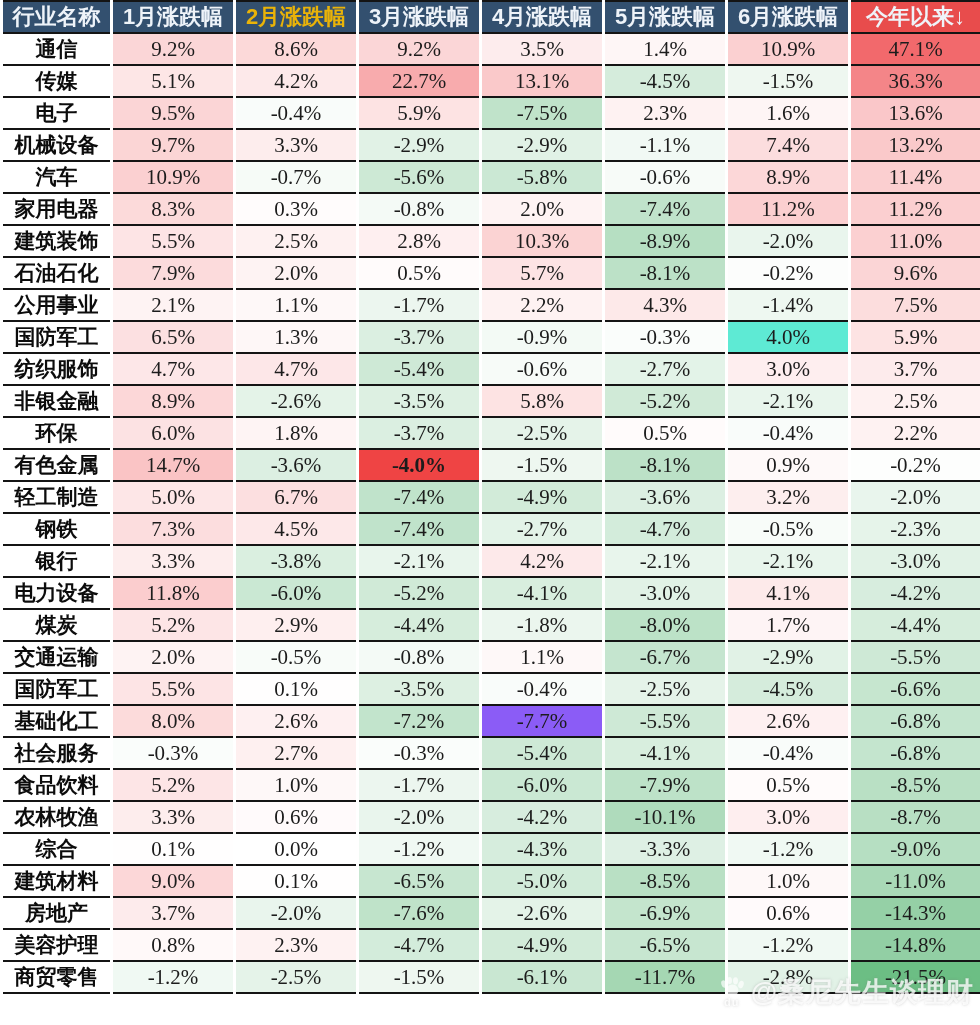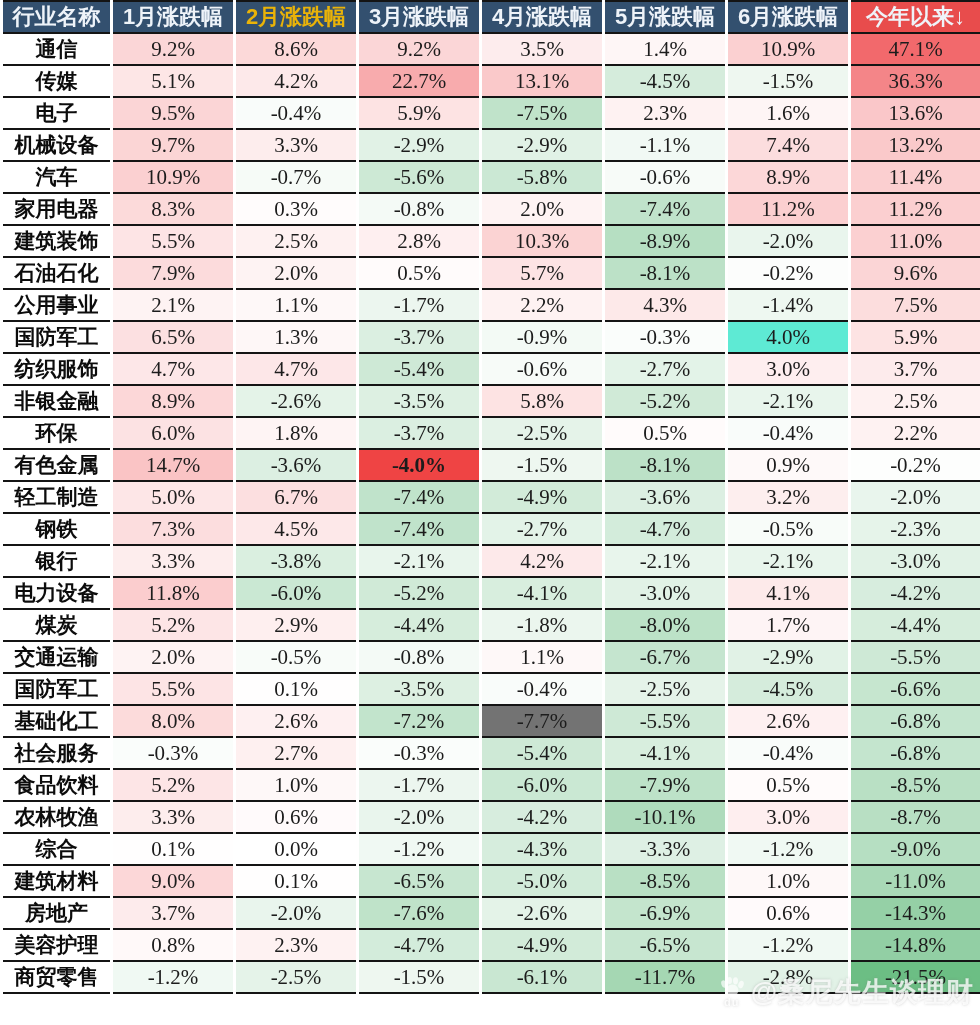--- a/index.html
+++ b/index.html
@@ -315,21 +315,21 @@
           <td class="val" style="background: rgb(249, 252, 250);">-0.4%</td>
           <td class="val" style="background: rgb(229, 243, 233);">-2.5%</td>
           <td class="val" style="background: rgb(213, 236, 220);">-4.5%</td>
           <td class="val" style="background: rgb(198, 230, 207);">-6.6%</td>
         </tr>
         <tr>
           <td class="name">基础化工</td>
           <td class="val" style="background: rgb(252, 219, 219);">8.0%</td>
           <td class="val" style="background: rgb(254, 240, 241);">2.6%</td>
           <td class="val" style="background: rgb(194, 228, 204);">-7.2%</td>
-          <td class="val" style="background: #737373;">-7.7%</td>
+          <td class="val" style="background: #8b5cf6;">-7.7%</td>
           <td class="val" style="background: rgb(206, 233, 214);">-5.5%</td>
           <td class="val" style="background: rgb(254, 240, 241);">2.6%</td>
           <td class="val" style="background: rgb(196, 229, 206);">-6.8%</td>
         </tr>
         <tr>
           <td class="name">社会服务</td>
           <td class="val" style="background: rgb(250, 253, 251);">-0.3%</td>
           <td class="val" style="background: rgb(254, 240, 240);">2.7%</td>
           <td class="val" style="background: rgb(250, 253, 251);">-0.3%</td>
           <td class="val" style="background: rgb(206, 233, 214);">-5.4%</td>

